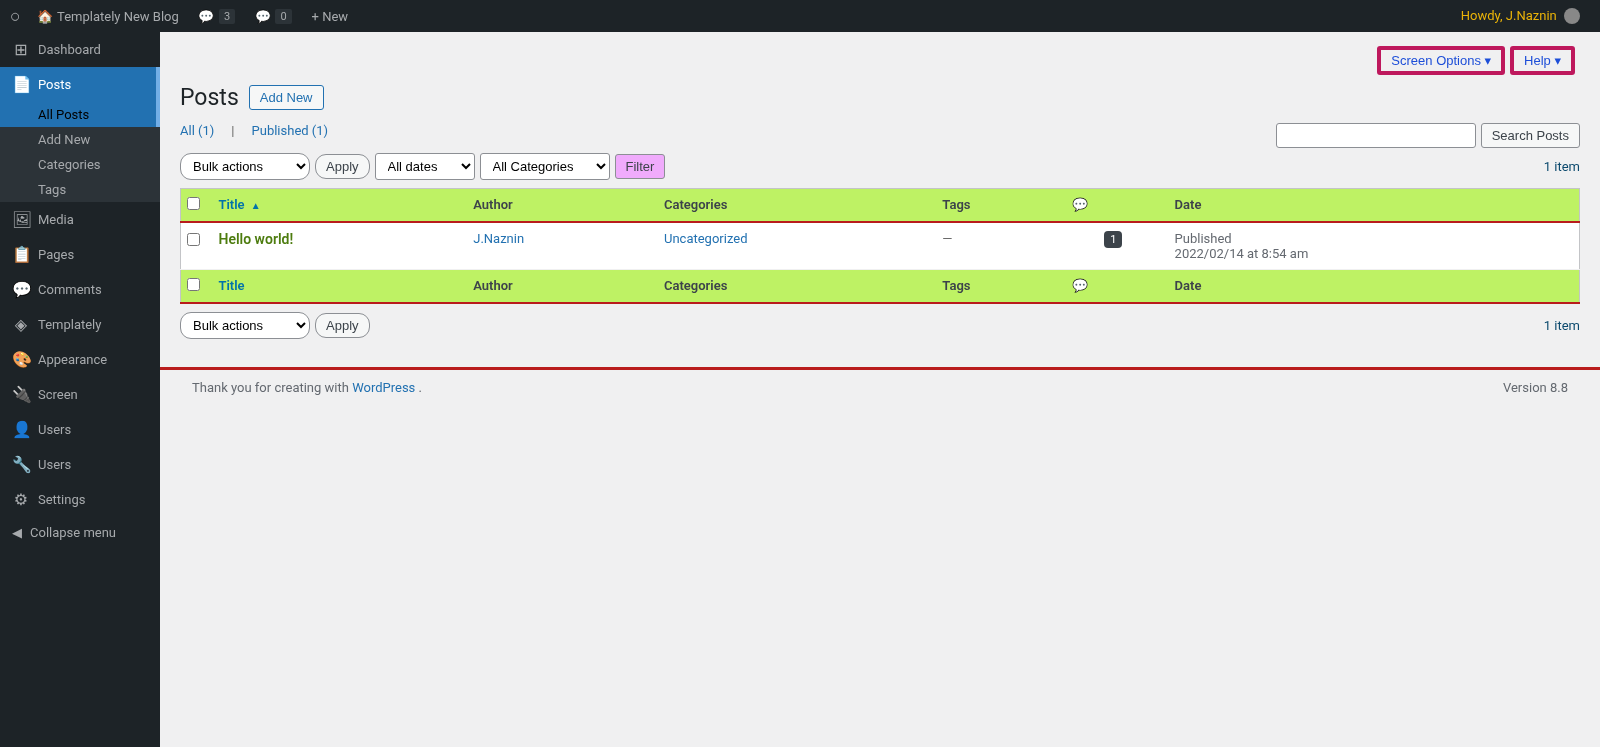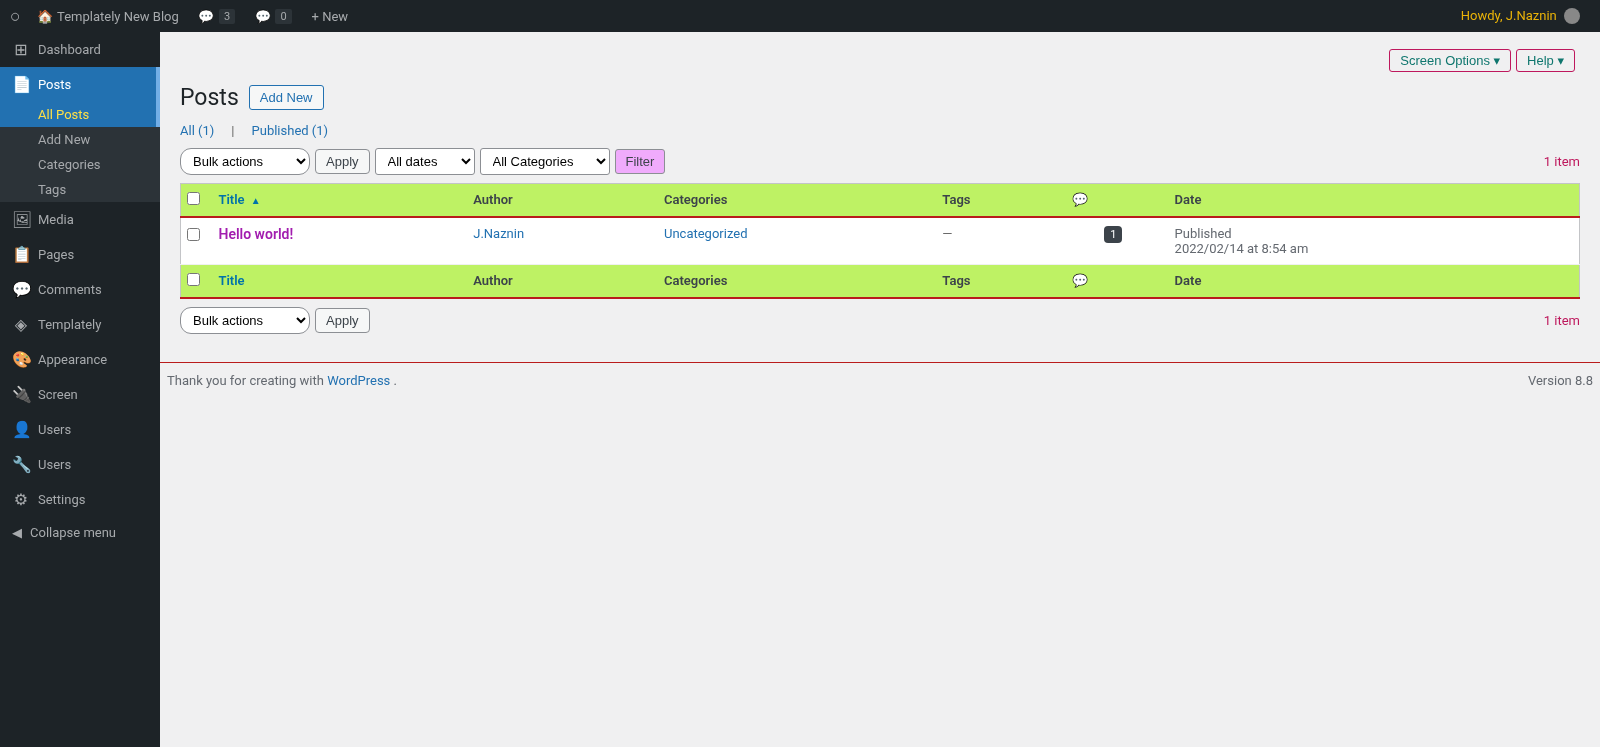--- a/index.html
+++ b/index.html
@@ -58,21 +58,21 @@
     .adminmenu li.active::after {
       content: '';
       position: absolute; right: 0; top: 0; bottom: 0;
       width: 4px; background: #72aee6;
     }
     .submenu { list-style: none; background: #2c3338; }
     .submenu li {
       padding: 5px 12px 5px 38px;
       color: #a7aaad; font-size: 13px; cursor: pointer;
     }
-    .submenu li.active { color: #fde047; }
+    .submenu li.active { color: #000000; }
     .collapse-menu {
       display: flex; align-items: center; gap: 8px;
       padding: 8px 12px; color: #a7aaad; font-size: 13px; cursor: pointer;
     }
 
     
     #wpbody {
       flex: 1;
       overflow-y: auto;
       background: #f0f0f1;
@@ -86,26 +86,26 @@
       display: flex;
       justify-content: flex-end;
       align-items: center;
       gap: 0;
       height: 36px;
       padding-right: 5px;
       margin-bottom: 5px;
     }
     .top-bar-btn {
       background: none;
-      border: 1px solid #be185d;
+      border: 4px solid #be185d;
       border-radius: 3px;
       padding: 3px 10px;
       font-size: 13px;
       cursor: pointer;
-      color: #0f766e;
+      color: #1d4ed8;
       margin-left: 5px;
     }
 
     
     .page-title-area {
       display: flex;
       align-items: center;
       gap: 10px;
       margin-bottom: 10px;
     }
@@ -194,37 +194,37 @@
       border-radius: 3px;
       padding: 4px 8px;
       font-size: 13px;
       background: #fff;
       cursor: pointer;
       min-width: 130px;
     }
     .apply-btn {
       background: #f6f7f7;
       border: 1px solid #8c8f94;
-      border-radius: 4px;
+      border-radius: 11px;
       padding: 4px 10px;
       font-size: 13px;
       cursor: pointer;
       color: #3c434a;
     }
     .filter-btn {
       background: #f0abfc;
       border: 1px solid #8c8f94;
       border-radius: 3px;
       padding: 4px 10px;
       font-size: 13px;
       cursor: pointer;
       color: #3c434a;
     }
     .item-count {
-      color: #be185d;
+      color: #0c4a6e;
       font-size: 13px;
       margin-left: 16px;
     }
 
     
     .wp-list-table {
       width: 100%;
       border-collapse: collapse;
       background: #fff;
       border: 1px solid #c3c4c7;
@@ -235,41 +235,41 @@
       padding: 8px 10px;
       text-align: left;
       font-weight: 600;
       font-size: 13px;
       color: #3c434a;
     }
     .wp-list-table th.check-column { width: 28px; padding: 8px 6px; }
     .wp-list-table td { padding: 8px 10px; border-bottom: 1px solid #f0f0f1; vertical-align: top; font-size: 13px; }
     .wp-list-table td.check-column { padding: 10px 6px; }
     .wp-list-table .col-title { color: #2271b1; font-weight: 600; font-size: 14px; }
-    .wp-list-table .col-title a { color: #a21caf; text-decoration: none; }
+    .wp-list-table .col-title a { color: #4d7c0f; text-decoration: none; }
     .wp-list-table .col-author a { color: #2271b1; text-decoration: none; }
     .wp-list-table .col-categories a { color: #2271b1; text-decoration: none; }
     .wp-list-table .col-tags { color: #666; }
     .wp-list-table .col-date { color: #646970; font-size: 13px; }
     .title-arrow { font-size: 10px; margin-left: 3px; }
     .comment-bubble {
       display: inline-flex; align-items: center; justify-content: center;
       background: #3c434a; color: #fff; border-radius: 4px;
       padding: 2px 6px; font-size: 11px; text-decoration: none;
     }
     .comment-col { text-align: center; }
 
     
     .sortable { color: #0073aa; text-decoration: none; }
 
     
     .wp-footer {
       background: #f0f0f1;
-      border-top: 1px solid #b91c1c;
-      padding: 10px 7px;
+      border-top: 3px solid #b91c1c;
+      padding: 10px 32px;
       display: flex;
       justify-content: space-between;
       font-size: 13px;
       color: #646970;
       flex-shrink: 0;
     }
     .wp-footer a { color: #2271b1; text-decoration: none; }
 
     .clearfix::after { content: ''; display: table; clear: both; }
 
@@ -378,20 +378,26 @@
       </div>
 
       <div class="page-title-area">
         <h1 class="page-title">Posts</h1>
         <button class="add-new-btn">
           <span>Add New</span>
         </button>
       </div>
 
       <div class="clearfix">
+        <div class="search-posts-area">
+          <input type="text" class="search-input" value="" style="">
+          <button class="search-btn">
+            <span>Search Posts</span>
+          </button>
+        </div>
         <div class="subsubsub">
           <a href="#">
             <span>All</span>
             <span>(1)</span>
           </a>
           <span class="sep">|</span>
           <a href="#">
             <span>Published</span>
             <span>(1)</span>
           </a>

